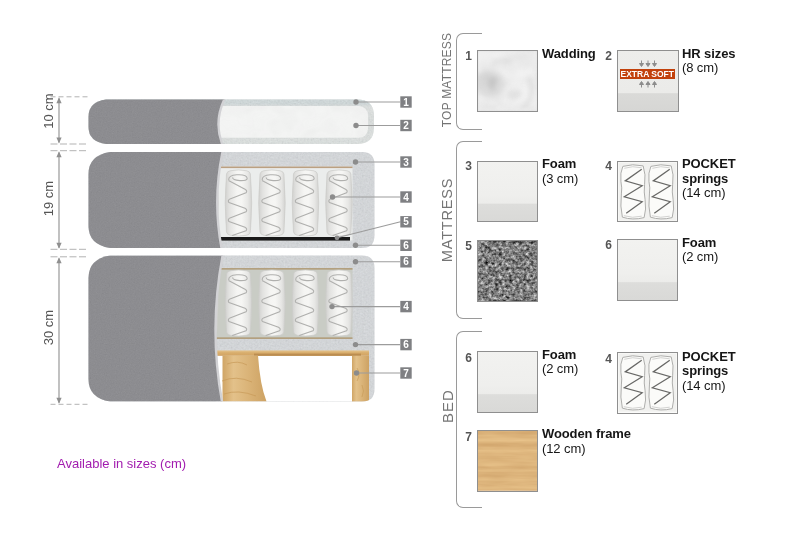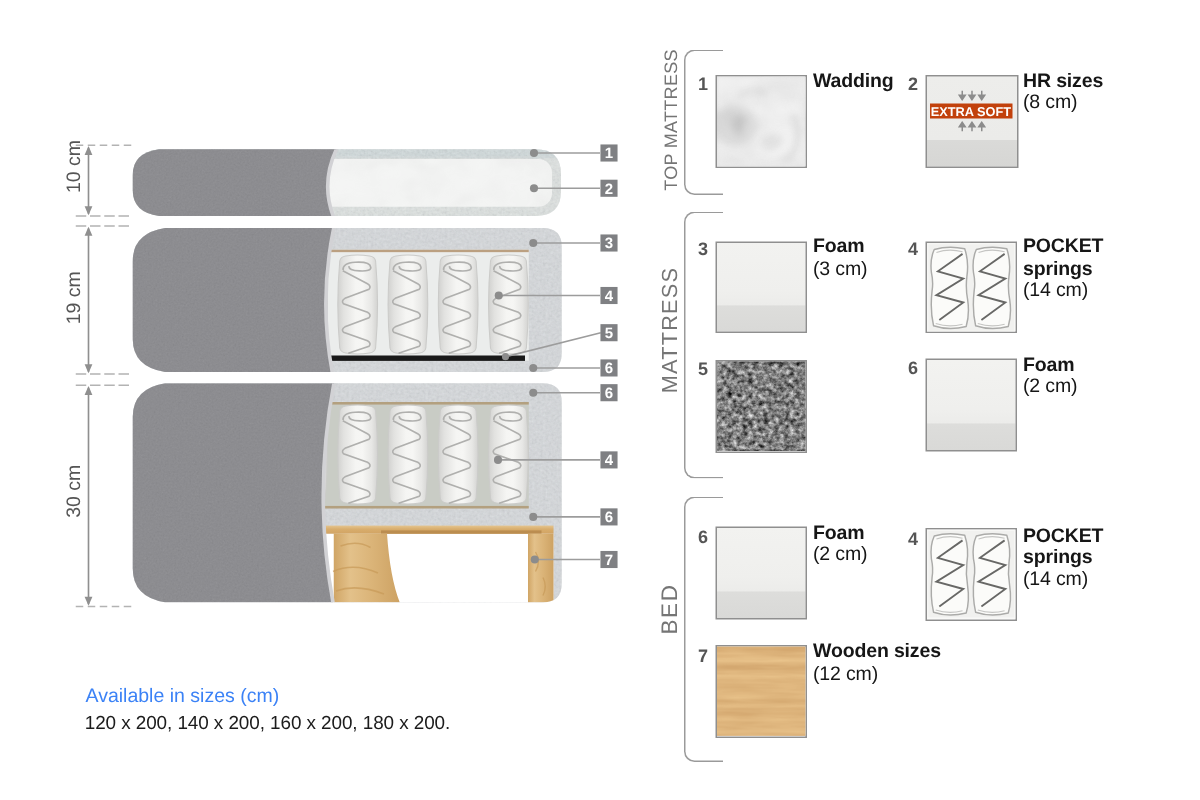--- a/index.html
+++ b/index.html
@@ -220,22 +220,21 @@
     <text x="406" y="225.4">5</text>
     <text x="406" y="248.9">6</text>
     <text x="406" y="265.4">6</text>
     <text x="406" y="310.2">4</text>
     <text x="406" y="348.2">6</text>
     <text x="406" y="376.6">7</text>
   </g>
 </g>
 </svg>
 
-<div style="position:absolute;left:57px;top:456px;font-size:13px;color:#3b82f6;">Available in sizes (cm)</div>
-<div style="position:absolute;left:56.5px;top:474.5px;font-size:12.6px;color:#1c1c1c;letter-spacing:-0.05px;">120 x 200, 140 x 200, 160 x 200, 180 x 200.</div>
+<div style="position:absolute;left:57px;top:456px;font-size:13px;color:#a21caf;">Available in sizes (cm)</div>
 
 <div class="br" style="top:32.5px;height:97px;"></div>
 <div class="br" style="top:141px;height:178px;"></div>
 <div class="br" style="top:330.5px;height:177px;"></div>
 <div class="vl" style="left:447px;top:79.5px;font-size:12px;letter-spacing:0.2px;">TOP MATTRESS</div>
 <div class="vl" style="left:447px;top:220px;font-size:14.5px;letter-spacing:0.8px;">MATTRESS</div>
 <div class="vl" style="left:447px;top:406px;font-size:15px;letter-spacing:1px;">BED</div>
 
 <div class="num" style="left:458px;top:48.5px;">1</div>
 <svg class="sw" style="left:476.5px;top:50px;" width="61" height="62" viewBox="0 0 61 62">
@@ -315,21 +314,21 @@
   <rect width="61" height="61.5" fill="#f7f7f5"></rect>
   <use href="#pkt"></use>
 </svg>
 <div class="txt" style="left:682px;top:349.5px;"><b>POCKET<br>springs</b><br>(14 cm)</div>
 
 <div class="num" style="left:458px;top:429.5px;">7</div>
 <svg class="sw" style="left:476.5px;top:430px;" width="61" height="61.5" viewBox="0 0 61 61.5">
   <rect width="61" height="61.5" fill="#ddb273"></rect>
   <rect width="61" height="61.5" filter="url(#fWd)" opacity="0.55"></rect>
 </svg>
-<div class="txt" style="left:542px;top:427px;"><b>Wooden sizes</b><br>(12 cm)</div>
+<div class="txt" style="left:542px;top:427px;"><b>Wooden frame</b><br>(12 cm)</div>
 
 <svg width="0" height="0" style="position:absolute">
 <defs>
   <filter id="fW2" color-interpolation-filters="sRGB" x="0" y="0" width="100%" height="100%">
     <feTurbulence type="fractalNoise" baseFrequency="0.028 0.04" numOctaves="3" seed="11" stitchTiles="stitch"></feTurbulence>
     <feColorMatrix type="saturate" values="0"></feColorMatrix>
     <feGaussianBlur stdDeviation="1.3"></feGaussianBlur>
     <feComponentTransfer>
       <feFuncR type="linear" slope="0.25" intercept="0.62"></feFuncR>
       <feFuncG type="linear" slope="0.25" intercept="0.62"></feFuncG>

